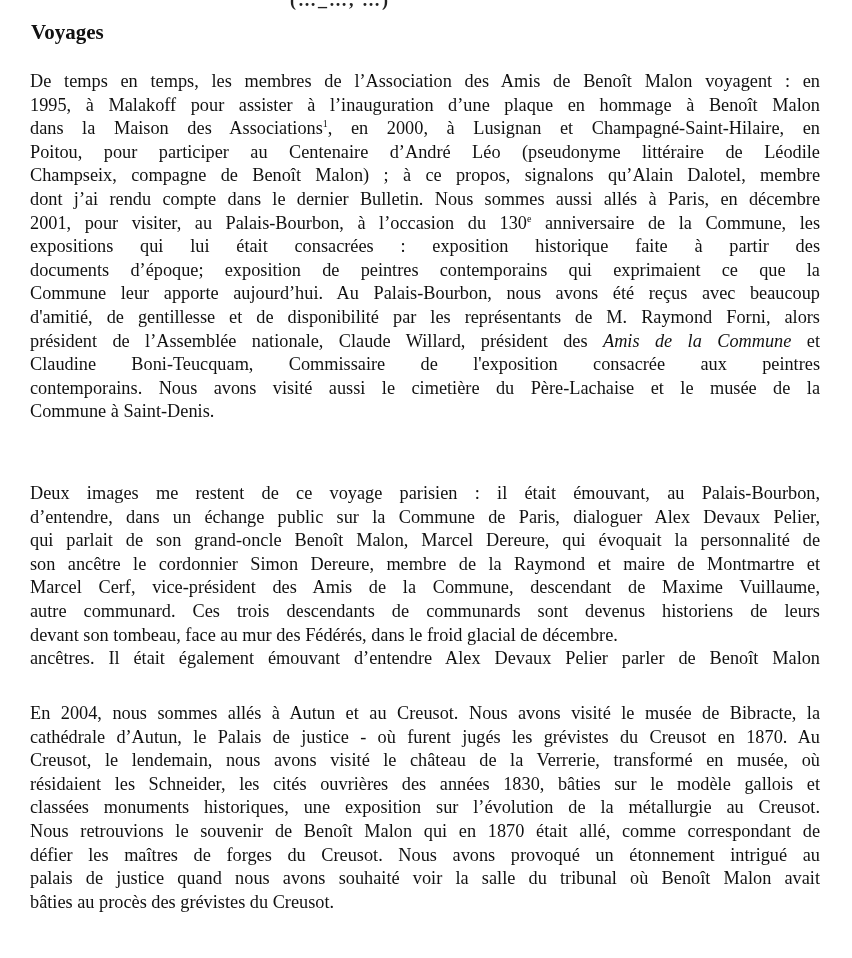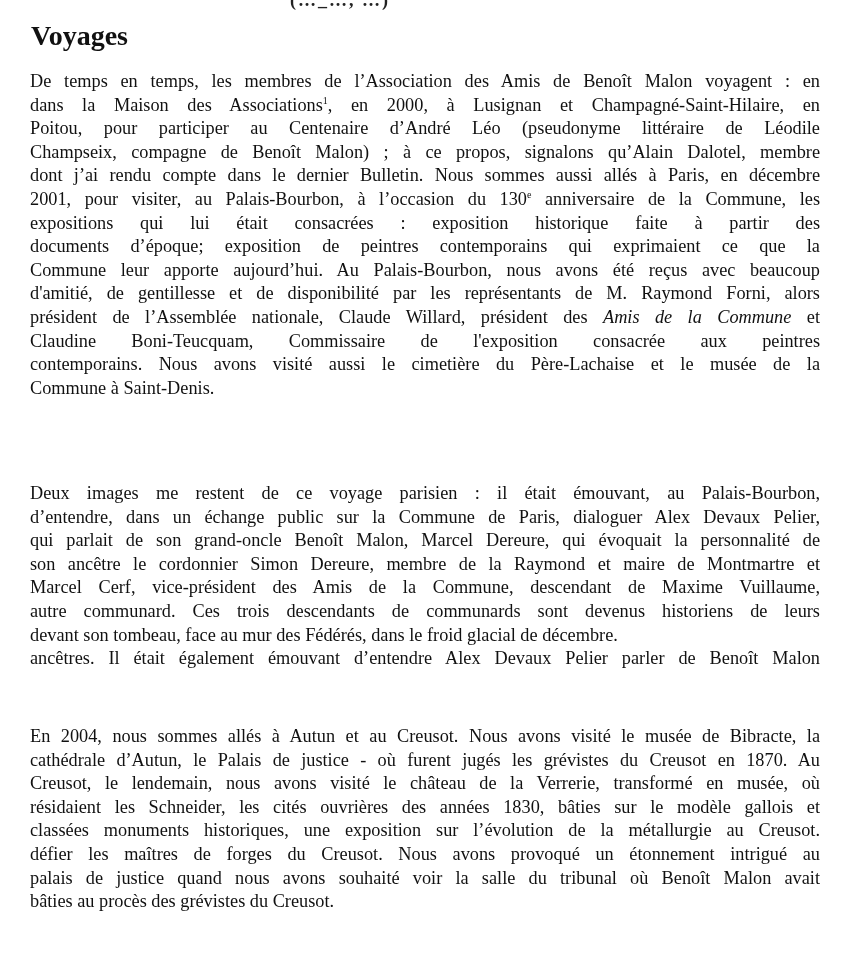--- a/index.html
+++ b/index.html
@@ -1,36 +1,37 @@
 <!DOCTYPE html>
 <html><head>
 <meta charset="utf-8">
 <style>
   html, body { margin: 0; padding: 0; background: #ffffff; }
   body { width: 852px; height: 958px; position: relative; overflow: hidden;
          font-family: "Liberation Serif", "DejaVu Serif", serif; color: #111; }
   .topfrag { position: absolute; top: -10px; left: 290px; font-size: 18px; font-weight: bold; color:#222; letter-spacing: 2px; }
-  h2 { position: absolute; top: 20px; left: 31px; margin: 0; font-size: 28px; font-weight: bold; }
+  h2 { position: absolute; top: 20px; left: 31px; margin: 0; font-size: 21px; font-weight: bold; }
   .para { position: absolute; left: 30px; width: 790px; font-size: 18.3px; line-height: 23.6px; }
   .line { display: block; text-align: justify; text-align-last: justify; white-space: nowrap; height: 23.6px; }
   .line.last { text-align-last: left; }
   sup { font-size: 10px; line-height: 0; vertical-align: super; }
   em { font-style: italic; }
   #p1 { top: 70px; }
   #p2 { top: 482px; }
-  #p3 { top: 725px; }
+  #p3 { top: 702px; }
 </style>
 </head>
 <body>
 
 <div class="topfrag">(…_…, …)</div>
 <h2>Voyages</h2>
 
 <div class="para" id="p1">
     <span class="line">De temps en temps, les membres de l’Association des Amis de Benoît Malon voyagent : en</span>
+    <span class="line">1995, à Malakoff pour assister à l’inauguration d’une plaque en hommage à Benoît Malon</span>
     <span class="line">dans la Maison des Associations<sup>1</sup>, en 2000, à Lusignan et Champagné-Saint-Hilaire, en</span>
     <span class="line">Poitou, pour participer au Centenaire d’André Léo (pseudonyme littéraire de Léodile</span>
     <span class="line">Champseix, compagne de Benoît Malon) ; à ce propos, signalons qu’Alain Dalotel, membre</span>
     <span class="line">dont j’ai rendu compte dans le dernier Bulletin. Nous sommes aussi allés à Paris, en décembre</span>
     <span class="line">2001, pour visiter, au Palais-Bourbon, à l’occasion du 130<sup>e</sup> anniversaire de la Commune, les</span>
     <span class="line">expositions qui lui était consacrées : exposition historique faite à partir des</span>
     <span class="line">documents d’époque; exposition de peintres contemporains qui exprimaient ce que la</span>
     <span class="line">Commune leur apporte aujourd’hui. Au Palais-Bourbon, nous avons été reçus avec beaucoup</span>
     <span class="line">d'amitié, de gentillesse et de disponibilité par les représentants de M. Raymond Forni, alors</span>
     <span class="line">président de l’Assemblée nationale, Claude Willard, président des <em>Amis de la Commune</em> et</span>
@@ -47,16 +48,17 @@
     <span class="line">autre communard. Ces trois descendants de communards sont devenus historiens de leurs</span>
     <span class="line last">devant son tombeau, face au mur des Fédérés, dans le froid glacial de décembre.</span>
     <span class="line">ancêtres. Il était également émouvant d’entendre Alex Devaux Pelier parler de Benoît Malon</span>
   </div>
 <div class="para" id="p3">
     <span class="line">En 2004, nous sommes allés à Autun et au Creusot. Nous avons visité le musée de Bibracte, la</span>
     <span class="line">cathédrale d’Autun, le Palais de justice - où furent jugés les grévistes du Creusot en 1870. Au</span>
     <span class="line">Creusot, le lendemain, nous avons visité le château de la Verrerie, transformé en musée, où</span>
     <span class="line">résidaient les Schneider, les cités ouvrières des années 1830, bâties sur le modèle gallois et</span>
     <span class="line">classées monuments historiques, une exposition sur l’évolution de la métallurgie au Creusot.</span>
+    <span class="line">Nous retrouvions le souvenir de Benoît Malon qui en 1870 était allé, comme correspondant de</span>
     <span class="line">défier les maîtres de forges du Creusot. Nous avons provoqué un étonnement intrigué au</span>
     <span class="line">palais de justice quand nous avons souhaité voir la salle du tribunal où Benoît Malon avait</span>
     <span class="line last">bâties au procès des grévistes du Creusot.</span>
   </div>
 
 </body></html>

